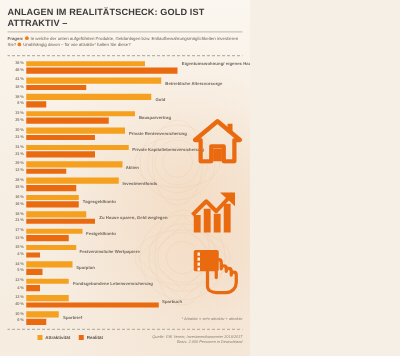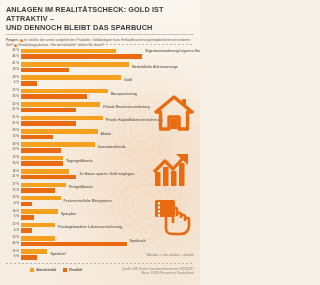--- a/index.html
+++ b/index.html
@@ -104,21 +104,20 @@
       <ellipse cx="66" cy="128" rx="38" ry="22"></ellipse>
         <ellipse cx="66" cy="128" rx="22" ry="38"></ellipse>
       <path d="M30 128 L66 94 L102 128 L66 162 Z"></path>
       <path d="M38 128 L66 102 L94 128 L66 154 Z"></path>
     </g>
   </svg>
 
   <div class="header">
     <h1 class="title">
       <span>Anlagen im Realitätscheck: Gold ist attraktiv –</span>
-      <span>und dennoch bleibt das Sparbuch</span>
     </h1>
     <div class="title-rule"></div>
     <div class="subtitle">
       <b>Fragen:</b>
       <span class="q-dot"></span><span>In welche der unten aufgeführten Produkte, Geldanlagen bzw. Entlaufbewahrungsmöglichkeiten investieren Sie?</span>
       <span class="q-dot"></span><span>Unabhängig davon – für wie attraktiv* halten Sie diese?</span>
     </div>
   </div>
   <div class="dash-rule"></div>
 

